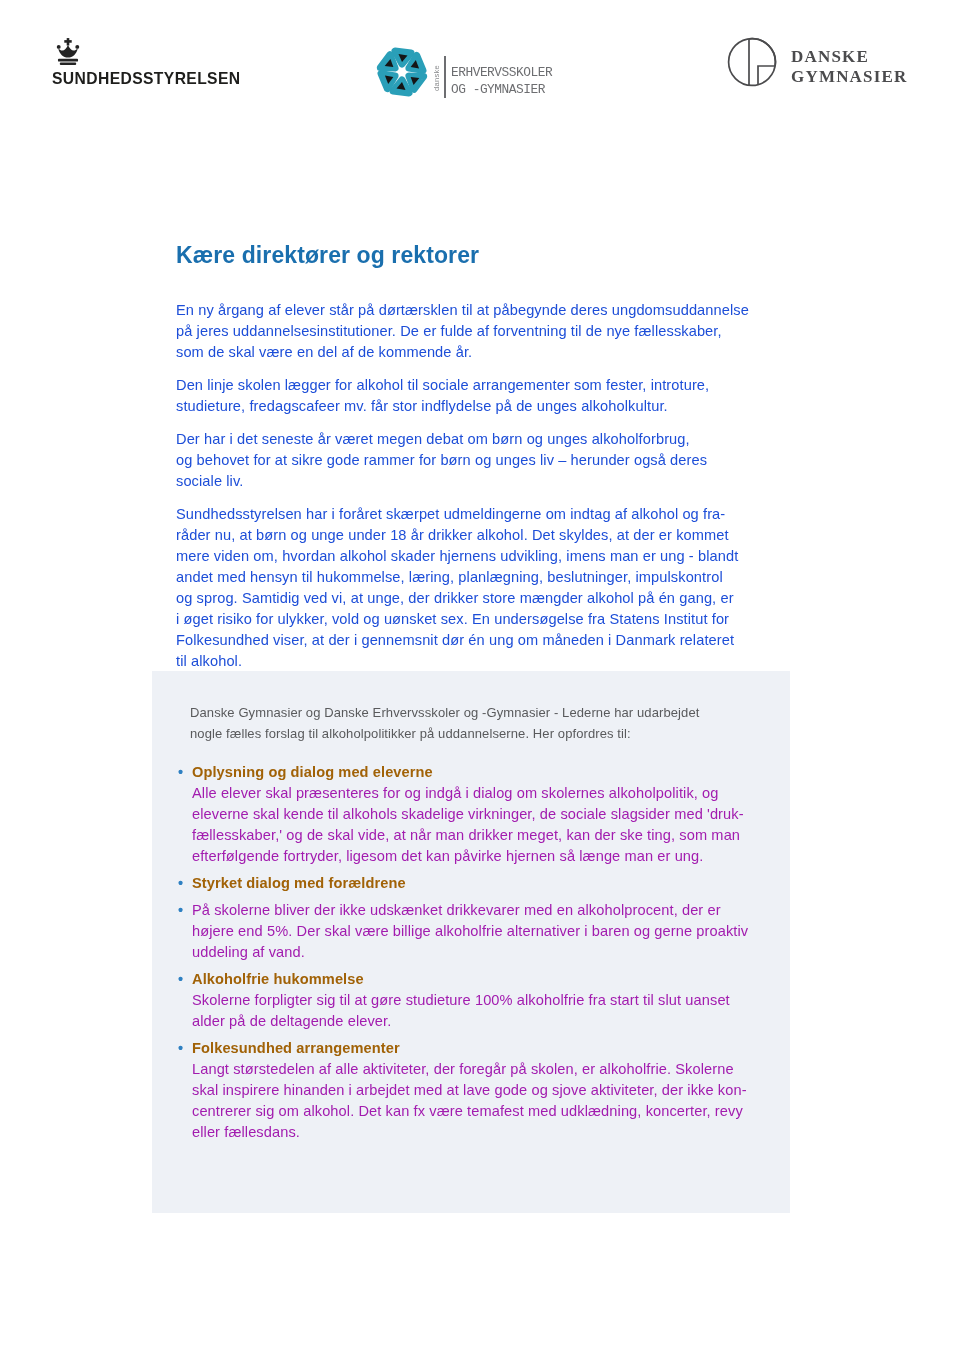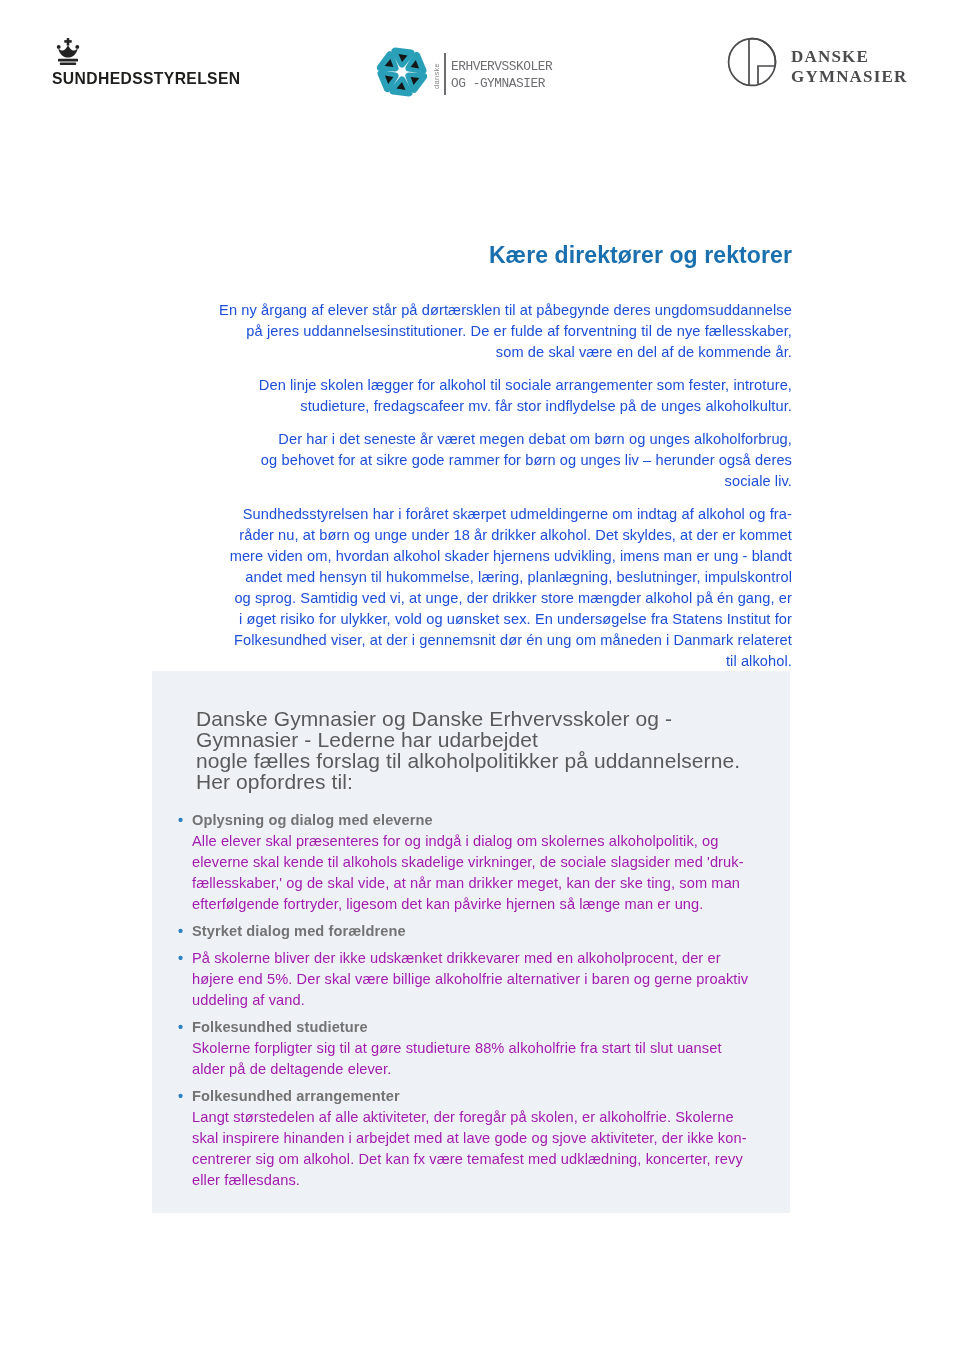--- a/index.html
+++ b/index.html
@@ -10,65 +10,65 @@
 
   
   .logo{position:absolute;}
   .logo-sst{left:52px;top:37px;}
   .logo-sst .crown{display:block;margin-left:3px;}
   .logo-sst .sst-name{
     display:block;margin-top:2px;font-size:16.5px;font-weight:bold;color:#1e1e1c;
     letter-spacing:0.4px;transform:scaleX(0.95);transform-origin:left center;white-space:nowrap;
   }
 
-  .logo-des{left:376px;top:46px;display:flex;align-items:center;}
+  .logo-des{left:376px;top:46px;display:flex;align-items:flex-end;}
   .logo-des .petals{display:block;}
   .logo-des .des-vert{
     margin:8px 1px 0 4px;font-size:7.5px;color:#8a8b8d;letter-spacing:0.3px;
     writing-mode:vertical-rl;transform:rotate(180deg);height:40px;text-align:center;
   }
   .logo-des .des-bar{width:2px;height:42px;background:#6d6e71;margin:4px 5px 0 2px;}
   .logo-des .des-text{
     margin-top:5px;font-family:"Liberation Mono",monospace;font-size:13.5px;line-height:17px;
     color:#6d6e71;letter-spacing:-0.5px;white-space:nowrap;transform:scaleX(0.95);transform-origin:left top;
   }
 
   .logo-dg{left:726px;top:36px;display:flex;align-items:flex-start;}
   .logo-dg .emblem{display:block;}
   .logo-dg .dg-text{
     margin:11px 0 0 13px;font-family:"Liberation Serif",serif;font-weight:bold;
     font-size:17px;line-height:20px;color:#4b4b4d;letter-spacing:1.2px;white-space:nowrap;
   }
 
   
-  .letter{position:absolute;left:176px;top:241px;width:616px;text-align:right;}
+  .letter{position:absolute;left:176px;top:241px;width:616px;}
   .letter h1{
     margin:0;font-size:23px;line-height:28px;font-weight:bold;color:#1a6fae;letter-spacing:0.1px;
   }
   .letter p{
     margin:12px 0 0 0;font-size:14.6px;line-height:21px;color:#1d4ed8;
     white-space:pre-line;letter-spacing:0.1px;
   }
   .letter p.first{margin-top:31px;}
 
   
   .info-box{
     position:absolute;left:152px;top:671px;width:588px;height:523px;
     background:#eef1f6;padding:19px 24px 0 26px;overflow:hidden;
   }
   .info-box .intro{
-    margin:18px;font-size:21px;line-height:21px;color:#595a5c;white-space:pre-line;letter-spacing:0.1px;
+    margin:12px;font-size:13px;line-height:21px;color:#595a5c;white-space:pre-line;letter-spacing:0.1px;
   }
   .bullet-list{margin-top:18px;}
   .bullet-item{position:relative;padding-left:14px;margin-bottom:6px;}
   .bullet-item .marker{
     position:absolute;left:0;top:0;color:#2e80c2;font-size:14.6px;line-height:21px;font-weight:bold;
   }
   .bullet-item .b-title{
-    font-size:14.6px;line-height:21px;font-weight:bold;color:#737373;letter-spacing:0.1px;
+    font-size:14.6px;line-height:21px;font-weight:bold;color:#a16207;letter-spacing:0.1px;
   }
   .bullet-item .b-body{
     font-size:14.6px;line-height:21px;color:#a21caf;white-space:pre-line;letter-spacing:0.1px;
   }
 </style>
 </head>
 <body>
 
 <div class="page">
 
@@ -180,22 +180,22 @@
 
       <div class="bullet-item">
         <span class="marker">•</span>
         <div class="b-body">På skolerne bliver der ikke udskænket drikkevarer med en alkoholprocent, der er
 højere end 5%. Der skal være billige alkoholfrie alternativer i baren og gerne proaktiv
 uddeling af vand.</div>
       </div>
 
       <div class="bullet-item">
         <span class="marker">•</span>
-        <div class="b-title">Folkesundhed studieture</div>
-        <div class="b-body">Skolerne forpligter sig til at gøre studieture 88% alkoholfrie fra start til slut uanset
+        <div class="b-title">Alkoholfrie hukommelse</div>
+        <div class="b-body">Skolerne forpligter sig til at gøre studieture 100% alkoholfrie fra start til slut uanset
 alder på de deltagende elever.</div>
       </div>
 
       <div class="bullet-item">
         <span class="marker">•</span>
         <div class="b-title">Folkesundhed arrangementer</div>
         <div class="b-body">Langt størstedelen af alle aktiviteter, der foregår på skolen, er alkoholfrie. Skolerne
 skal inspirere hinanden i arbejdet med at lave gode og sjove aktiviteter, der ikke kon-
 centrerer sig om alkohol. Det kan fx være temafest med udklædning, koncerter, revy
 eller fællesdans.</div>

